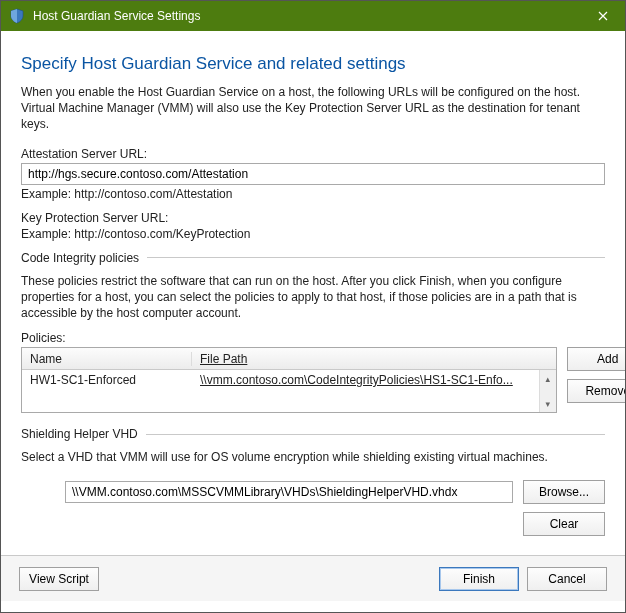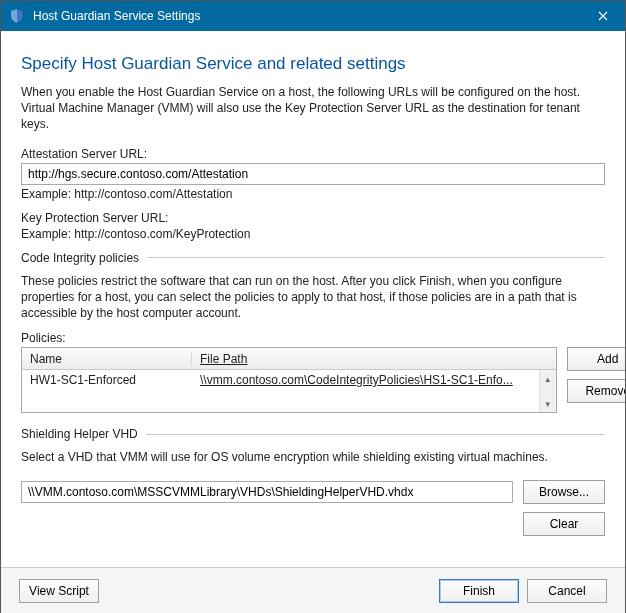--- a/index.html
+++ b/index.html
@@ -9,21 +9,21 @@
     font-size: 12px;
     color: #222;
     background: #fff;
     width: 626px;
     height: 613px;
     overflow: hidden;
     border: 1px solid #555;
   }
   .titlebar {
     height: 30px;
-    background: #0369a1;
+    background: #4d7c0f;
     color: #fff;
     display: flex;
     align-items: center;
     padding: 0 0 0 8px;
   }
   .titlebar .shield {
     width: 16px; height: 16px;
     margin-right: 8px;
     flex: 0 0 auto;
   }
@@ -149,29 +149,29 @@
   .vscroll .arrow {
     height: 17px;
     display: flex; align-items:center; justify-content:center;
     color: #666; font-size: 9px;
     cursor: pointer;
   }
 
   .vhd-row {
     display: flex; gap: 10px; align-items: center;
   }
-  .vhd-row .text-input { flex: 1 1 auto; }
+  .vhd-row .text-input { flex: 1 1 auto; margin-left: 44px; }
   .vhd-buttons {
     flex: 0 0 82px;
     display:flex; flex-direction: column; gap: 8px;
   }
 
   .footer {
     position: absolute;
-    left: 1px; right: 1px; bottom: 0;
+    left: 1px; right: 1px; bottom: 12px;
     height: 46px;
     border-top: 1px solid #c9c9c9;
     background: #f5f5f5;
     display: flex;
     align-items: center;
     padding: 0 18px;
   }
   .footer .spacer { flex: 1 1 auto; }
   .footer .btn { min-width: 80px; margin-left: 8px; }
   .footer .btn.view-script { margin-left: 0; }

